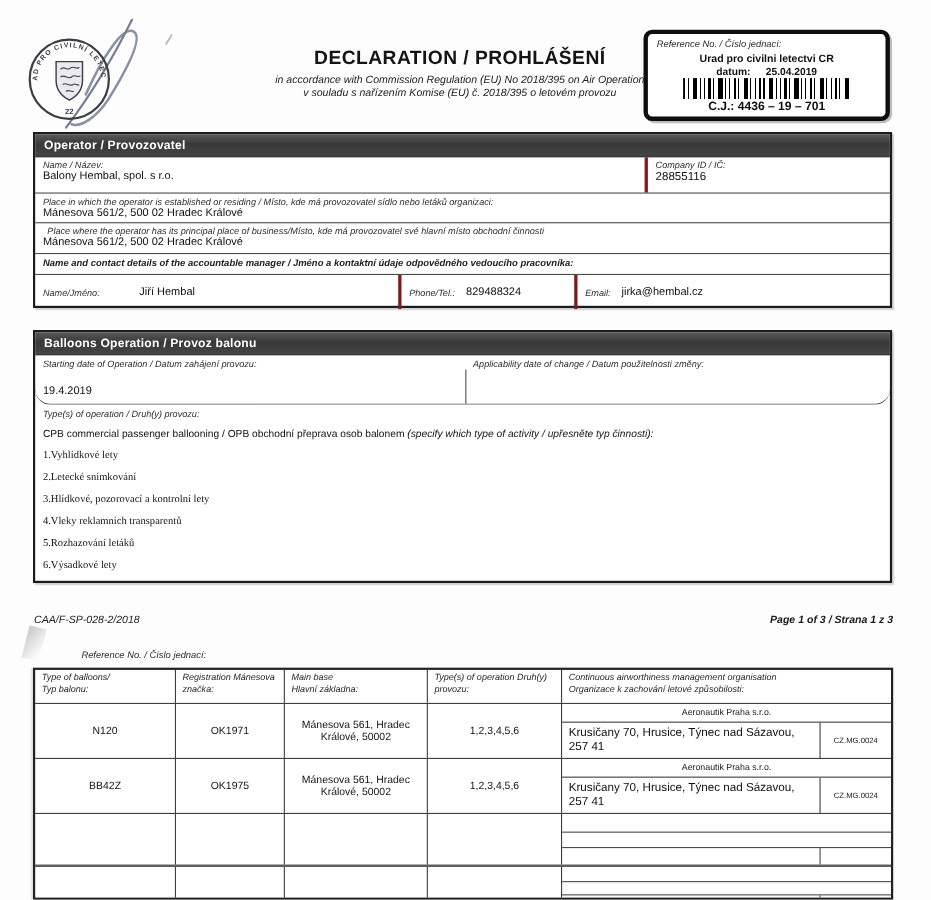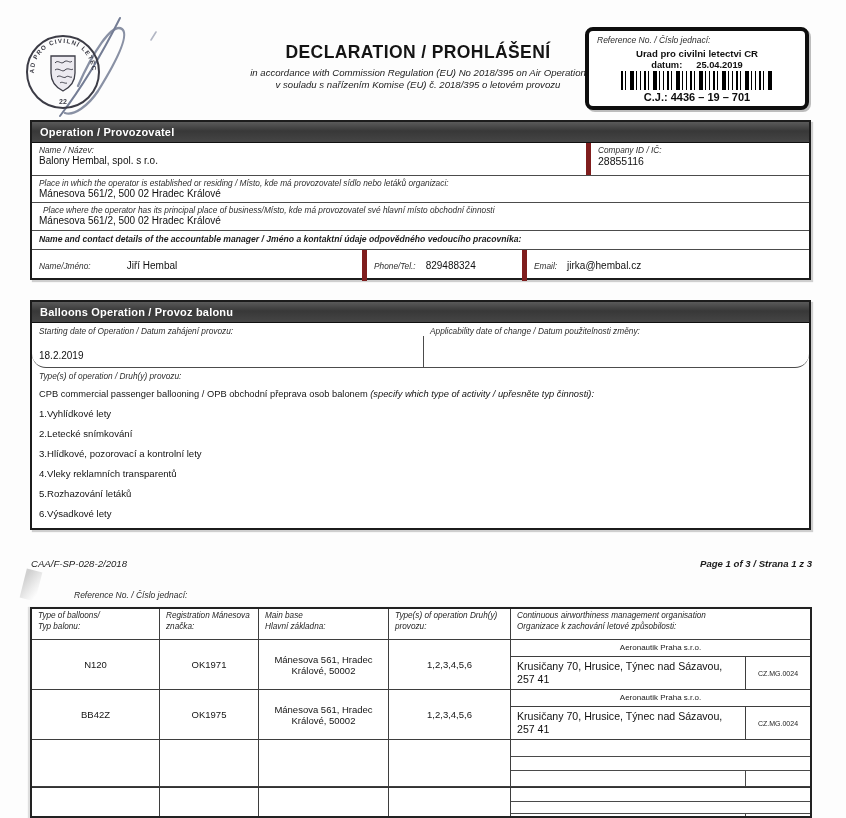--- a/index.html
+++ b/index.html
@@ -44,21 +44,21 @@
   .sec-header{
     height:20px;line-height:20px;padding-left:8px;
     background:linear-gradient(180deg,#5a5a5a 0%,#383838 45%,#454545 100%);
     color:#fff;font-weight:bold;font-size:11px;letter-spacing:.2px;
     border-bottom:1px solid #101010;
   }
   .row{box-sizing:border-box;border-bottom:1px solid #4c4c4c;}
   .row:last-child{border-bottom:none;}
   .flexrow{display:flex;}
   .cell{box-sizing:border-box;padding:2px 7px;}
-  .cell + .cell{border-left:5px solid #7f1d1d;}
+  .cell + .cell{border-left:3px solid #7f1d1d;}
 
   .r-name{height:33px;}
   .r-name .c-left{flex:1;}
   .r-name .c-right{width:223px;}
   .r-place{height:27px;padding:2px 7px;}
   .r-place2{height:28px;padding:2px 7px;}
   .r-mgr{height:19px;padding:3px 7px;}
   .lbl-bold{font-style:italic;font-weight:bold;font-size:8.6px;color:#1c1c1c;}
   .r-contact{height:31px;}
   .r-contact .cell{display:flex;align-items:center;gap:10px;}
@@ -69,21 +69,21 @@
 
   
   .r-dates{height:45px;position:relative;border-radius:14px;}
   .r-dates .d-left{position:absolute;left:0;top:0;width:391px;height:100%;padding:3px 7px;box-sizing:border-box;}
   .r-dates .d-right{position:absolute;left:391px;top:0;right:0;height:100%;padding:3px 7px;box-sizing:border-box;}
   .r-dates .vdiv{position:absolute;left:391px;top:13px;bottom:0;width:1px;background:#4c4c4c;}
   .d-left .val{position:absolute;left:7px;bottom:6px;}
   .r-types{padding:3px 7px;border-bottom:none;}
   .types-intro{font-size:9.3px;margin-top:8px;color:#131313;}
   .types-intro .note{font-style:italic;}
-  .op-item{font-size:9.6px;margin-top:9px;color:#131313;}
+  .op-item{font-size:9.6px;margin-top:9px;color:#131313;font-family:Liberation Serif, serif;}
 
   
   .footer{left:31px;top:558px;width:781px;display:flex;justify-content:space-between;}
   .form-no{font-style:italic;font-size:9.6px;color:#222;}
   .page-no{font-style:italic;font-weight:bold;font-size:9.6px;color:#1b1b1b;}
 
   .smudge{left:23px;top:570px;width:16px;height:30px;opacity:.45;
     background:linear-gradient(115deg,#9a9a9a 15%,#d8d8d8 60%,transparent 90%);
     transform:rotate(14deg);}
   .p2-ref{left:74px;top:590px;font-style:italic;font-size:8.5px;color:#2b2b2b;}
@@ -155,21 +155,21 @@
   <div class="ref-label">Reference No. / Číslo jednací:</div>
   <div class="ref-office">Urad pro civilni letectvi CR</div>
   <div class="ref-date">
     <span>datum:</span><span class="gap"></span><span>25.04.2019</span>
   </div>
   <div class="barcode"></div>
   <div class="ref-cj">C.J.: 4436 – 19 – 701</div>
 </div>
 
 <div class="abs sec-box op-box">
-  <div class="sec-header">Operation / Provozovatel</div>
+  <div class="sec-header">Operator / Provozovatel</div>
 
   <div class="row flexrow r-name">
     <div class="cell c-left">
       <div class="lbl">Name / Název:</div>
       <div class="val">Balony Hembal, spol. s r.o.</div>
     </div>
     <div class="cell c-right">
       <div class="lbl">Company ID / IČ:</div>
       <div class="val" style="font-size:10.5px">28855116</div>
     </div>
@@ -204,21 +204,21 @@
     </div>
   </div>
 </div>
 
 <div class="abs sec-box bal-box">
   <div class="sec-header">Balloons Operation / Provoz balonu</div>
 
   <div class="row r-dates">
     <div class="d-left">
       <div class="lbl">Starting date of Operation / Datum zahájení provozu:</div>
-      <div class="val">18.2.2019</div>
+      <div class="val">19.4.2019</div>
     </div>
     <div class="vdiv"></div>
     <div class="d-right">
       <div class="lbl">Applicability date of change / Datum použitelnosti změny:</div>
     </div>
   </div>
 
   <div class="row r-types">
     <div class="lbl">Type(s) of operation / Druh(y) provozu:</div>
     <div class="types-intro">

